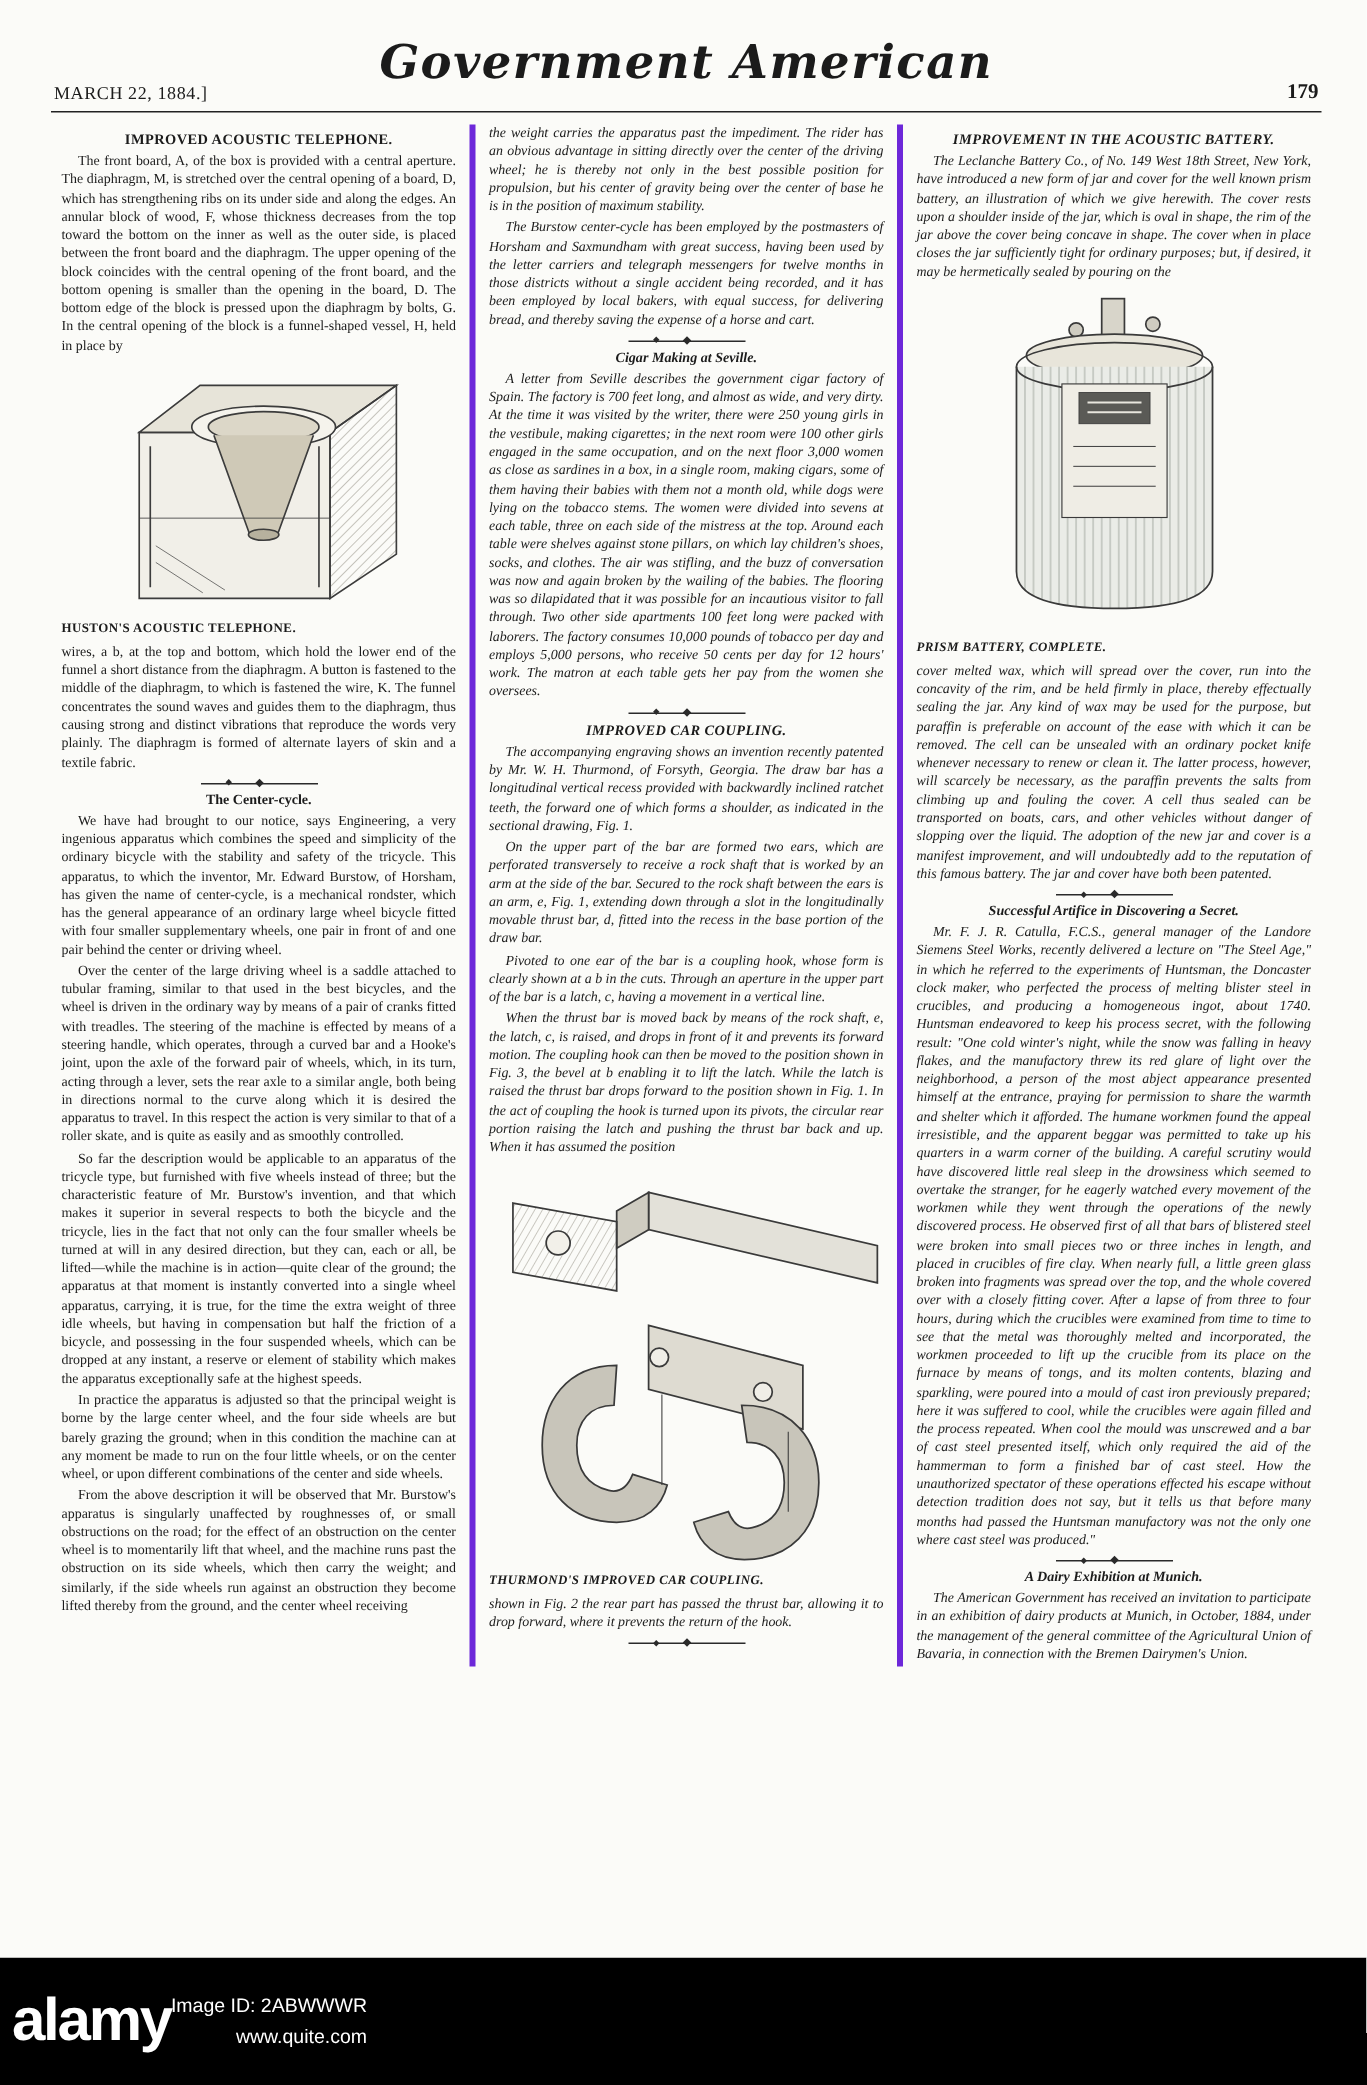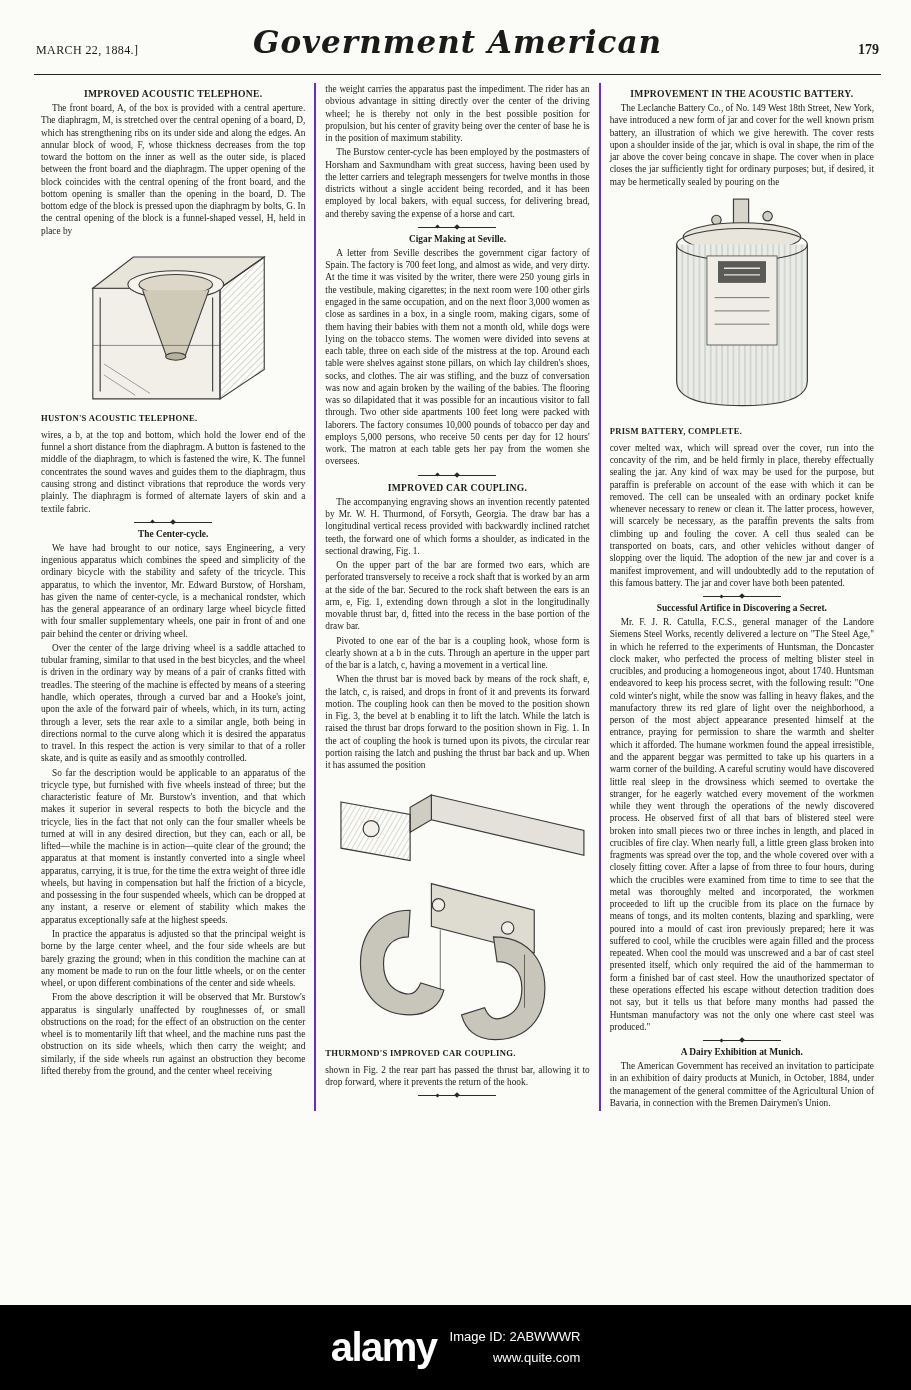--- a/index.html
+++ b/index.html
@@ -5,48 +5,48 @@
   html,body{margin:0;padding:0;}
   body{
     width:911px;height:1390px;background:#ffffff;
     font-family:"Liberation Serif","DejaVu Serif",serif;
     color:#1b1b1b; overflow:hidden;
   }
   .sheet{
     position:relative;width:911px;height:1305px;background:#fbfbf8;
     box-sizing:border-box;padding:30px 28px 0 32px;overflow:hidden;
   }
-  .header-row{display:flex;align-items:center;justify-content:space-between;padding:0 4px;position:relative;height:40px;gap:24px;}
+  .header-row{display:flex;align-items:flex-end;justify-content:space-between;padding:0 4px;position:relative;height:40px;gap:24px;}
   .issue-date{font-size:12px;letter-spacing:.4px;}
   .masthead{
     position:absolute;left:50%;transform:translateX(-50%);top:-6px;
     font-family:"DejaVu Serif",serif;font-style:italic;font-weight:bold;
     font-size:31px;letter-spacing:1px;white-space:nowrap;
   }
   .page-num{font-size:14px;font-weight:bold;}
   .head-rule{border-top:1.5px solid #222;margin:4px 2px 8px;}
   .columns{display:flex;align-items:stretch;}
   .col{flex:1 1 0;padding:0 9px;min-width:0;}
-  .col + .col{border-left:2px solid #6d28d9;}
+  .col + .col{border-left:4px solid #6d28d9;font-style:italic;}
   p{margin:0 0 2px;font-size:9.3px;line-height:1.32;text-align:justify;text-indent:11px;}
   p.cont{text-indent:0;}
   h2,h3{text-align:center;margin:5px 0 3px;}
   h2{font-size:9.6px;font-weight:bold;letter-spacing:.3px;}
   h3{font-size:9.4px;font-weight:bold;}
   .divider{width:78px;height:1px;background:#2a2a2a;margin:7px auto 6px;position:relative;}
   .divider::before{content:"";position:absolute;left:50%;top:-2px;transform:translateX(-50%) rotate(45deg);width:4px;height:4px;background:#2a2a2a;}
   .divider::after{content:"";position:absolute;left:22%;top:-1.5px;width:3px;height:3px;background:#2a2a2a;transform:rotate(45deg);}
   figure{margin:7px 0 6px;text-align:left;}
   figcaption{font-size:8.6px;font-weight:bold;letter-spacing:.3px;margin-top:3px;}
   .alamy-bar{
     width:911px;height:85px;background:#000;box-sizing:border-box;
-    display:flex;align-items:center;justify-content:center;padding:0 40px;
+    display:flex;align-items:center;justify-content:flex-start;padding:0 8px;
   }
   .alamy-logo{color:#fff;font-family:"Liberation Sans",sans-serif;font-weight:bold;font-size:40px;letter-spacing:-1.5px;}
-  .alamy-meta{color:#fff;font-family:"Liberation Sans",sans-serif;font-size:13px;text-align:right;line-height:1.55;margin-left:13px;}
+  .alamy-meta{color:#fff;font-family:"Liberation Sans",sans-serif;font-size:13px;text-align:right;line-height:1.55;}
   .alamy-meta span{display:block;}
   svg{display:block;margin:0 auto;}
 </style>
 </head>
 <body>
 
 <div class="sheet">
 
   <div class="header-row">
     <span class="issue-date">MARCH 22, 1884.]</span>

